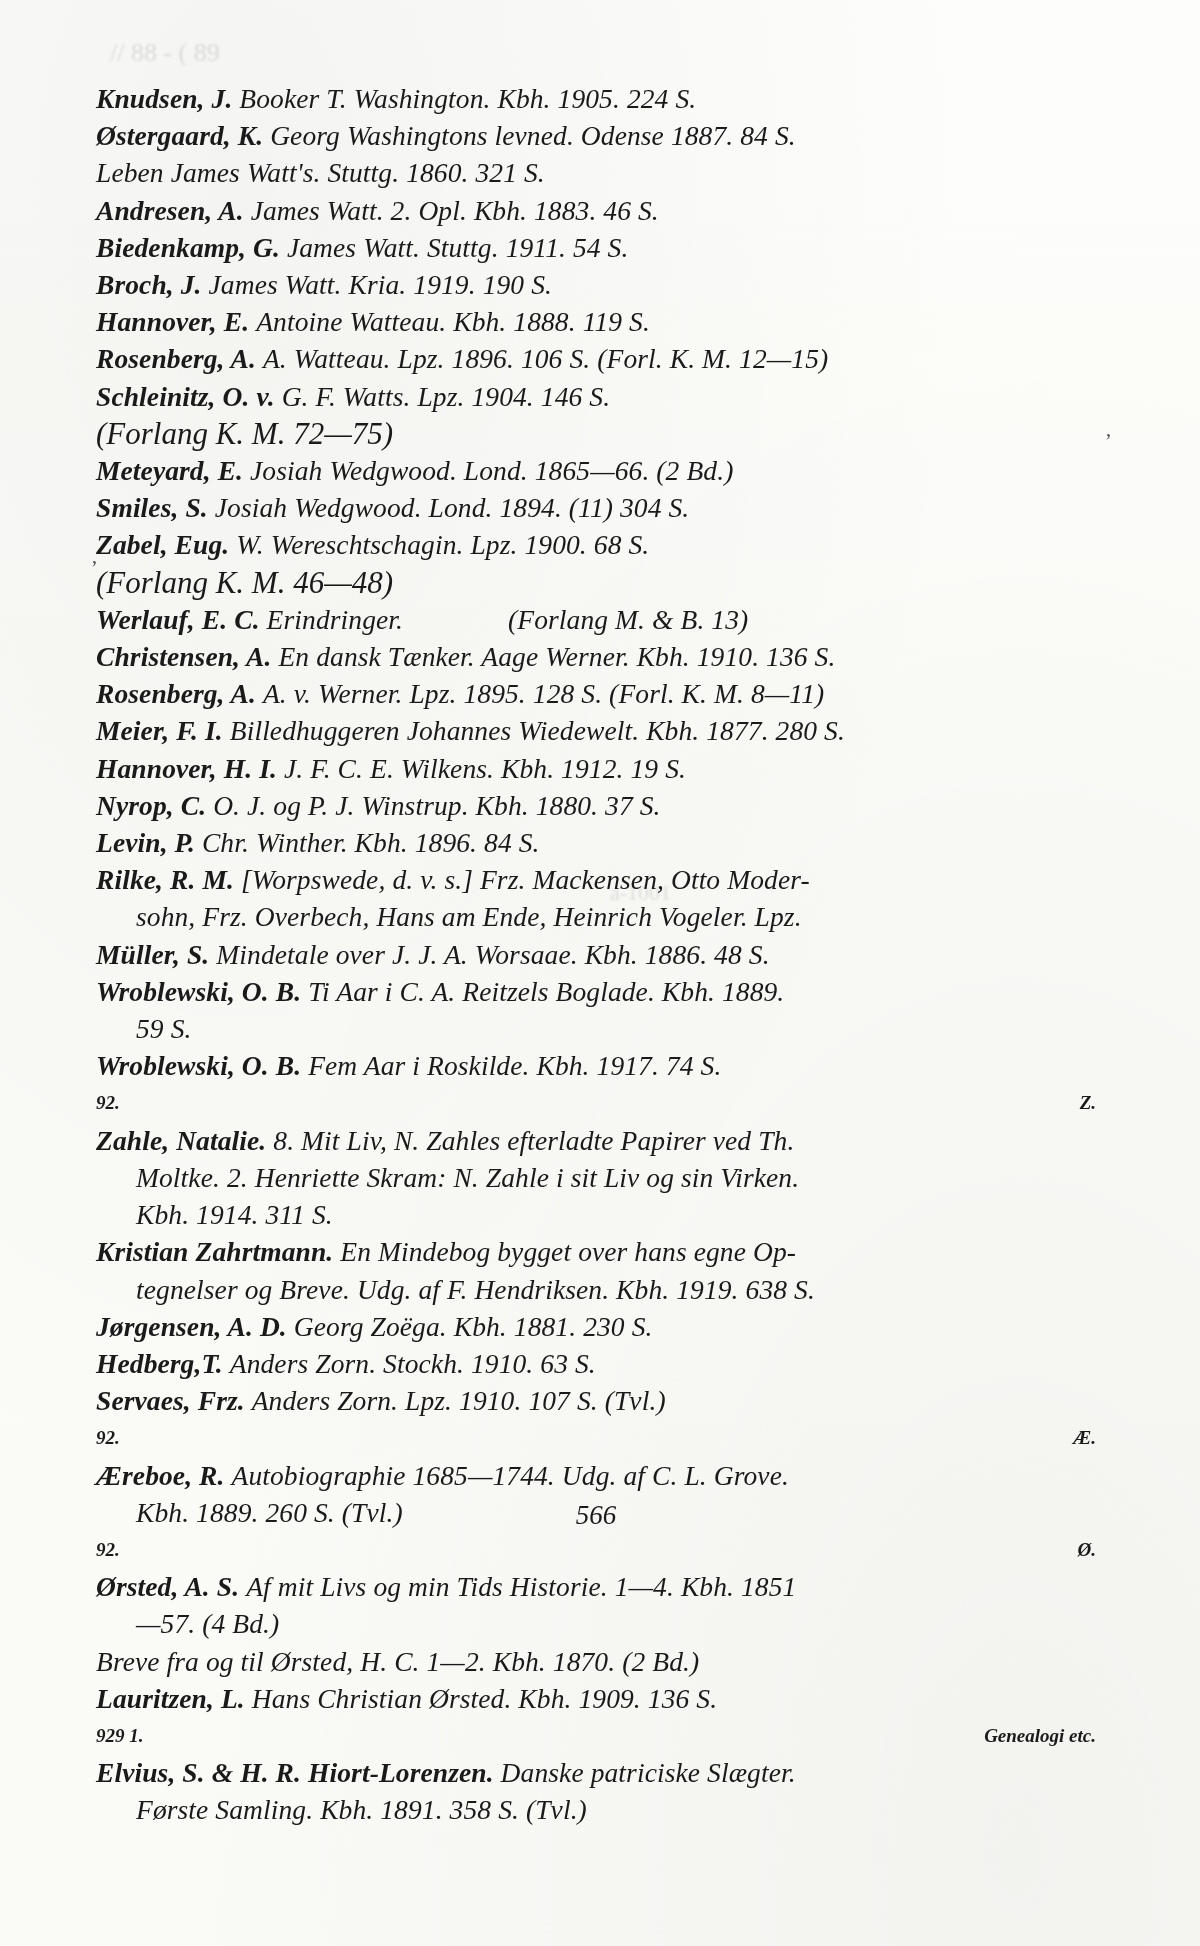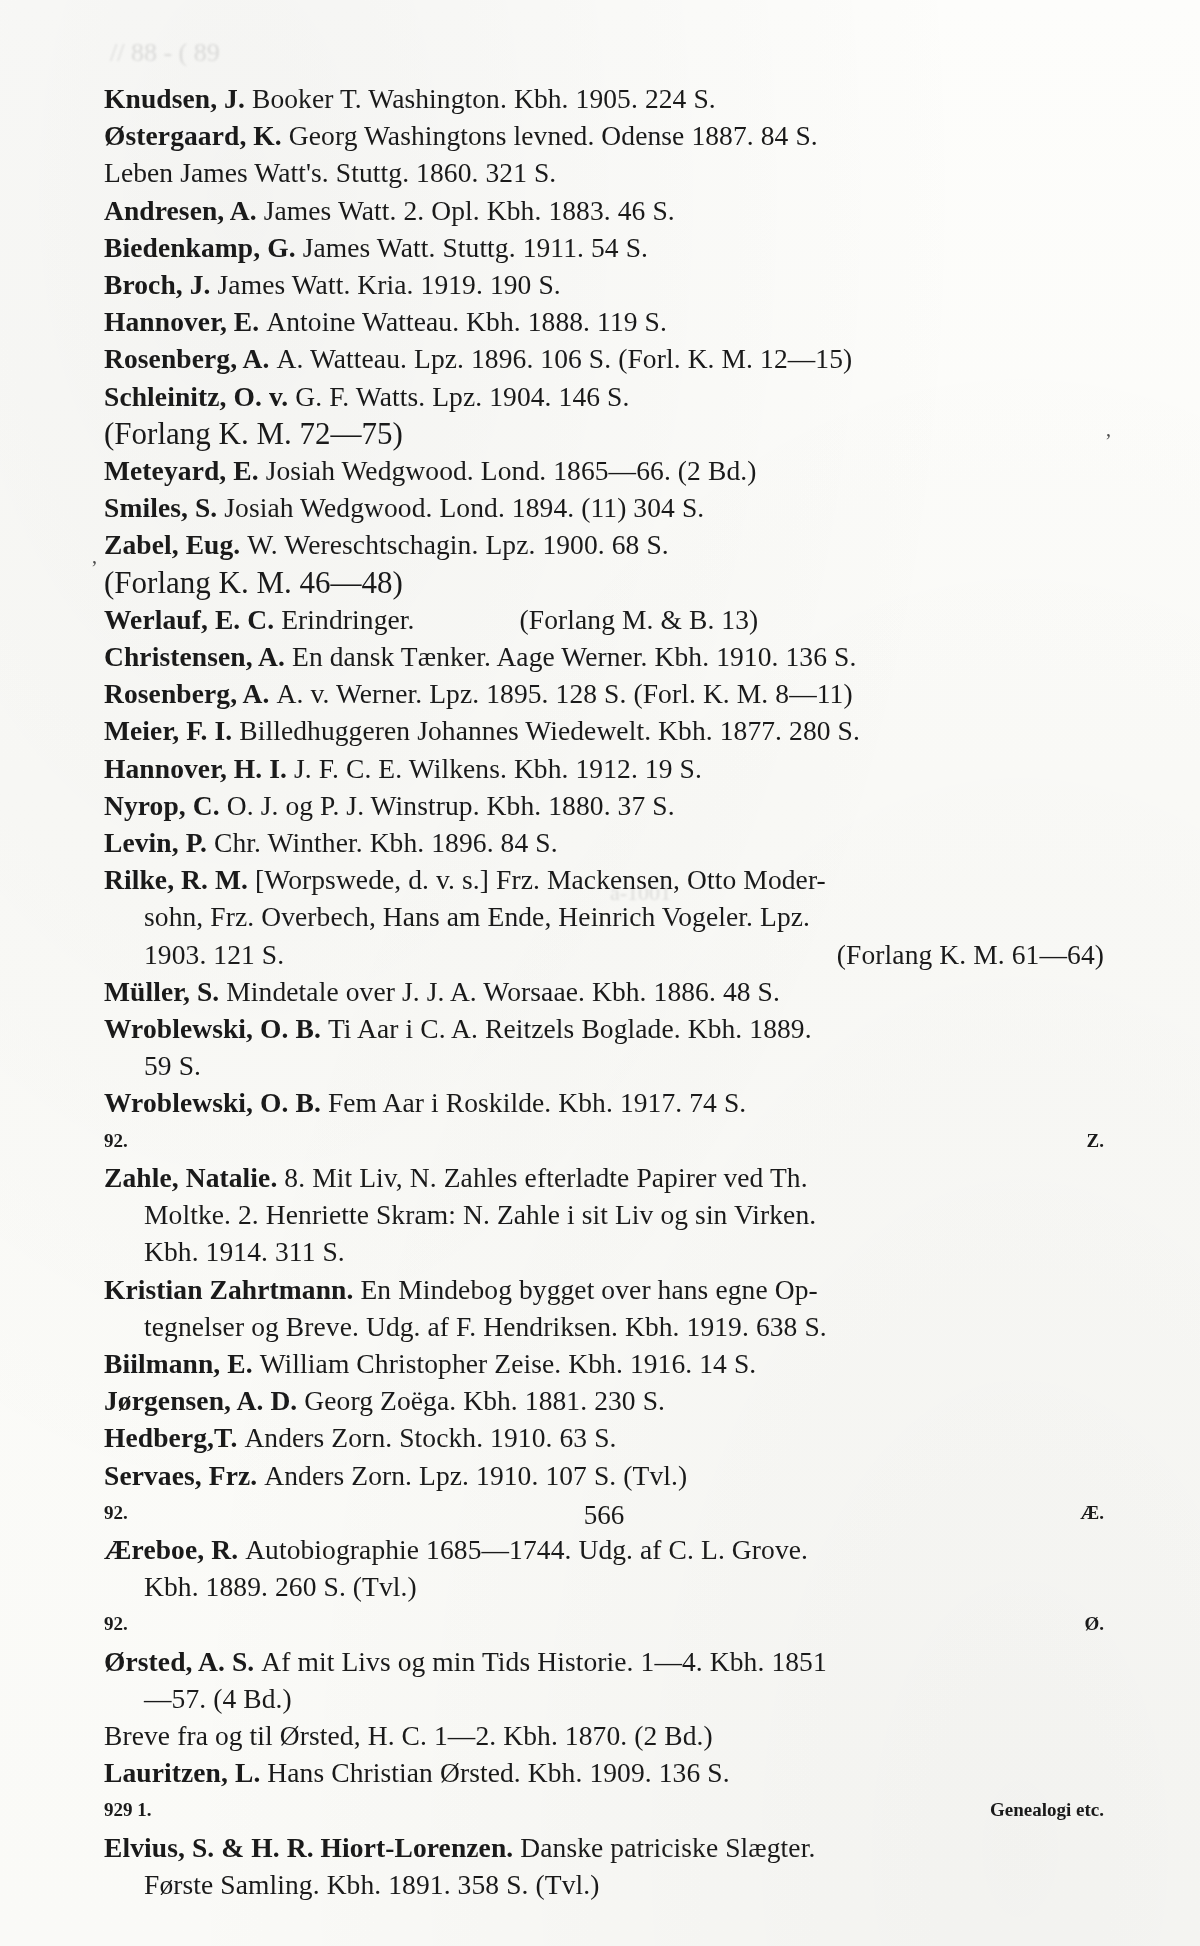--- a/index.html
+++ b/index.html
@@ -28,23 +28,24 @@
     position: absolute;
     opacity: .20;
     filter: blur(1px);
     color: #6d6d6d;
     font-family: "Liberation Serif", serif;
     pointer-events: none;
     white-space: nowrap;
   }
   .content {
     position: absolute;
-    left: 104px;
+    left: 96px;
     top: 80px;
     width: 1000px;
+    font-style: italic;
   }
   .line {
     font-size: 27.5px;
     line-height: 37.2px;
     letter-spacing: 0.1px;
     white-space: nowrap;
     position: relative;
   }
   .ind-1 { padding-left: 40px; }
   .b { font-weight: bold; }
@@ -203,24 +204,20 @@
 
   <div class="line">
     <span class="b">Rilke, R. M. </span>
     <span>[Worpswede, d. v. s.] Frz. Mackensen, Otto Moder-</span>
   </div>
 
   <div class="line ind-1">
     <span>sohn, Frz. Overbech, Hans am Ende, Heinrich Vogeler. Lpz.</span>
   </div>
 
-  <div class="line ind-1">
-    <span>1903. 121 S.</span>
-    <span class="right">(Forlang K. M. 61—64)</span>
-  </div>
 
   <div class="line">
     <span class="b">Müller, S. </span>
     <span>Mindetale over J. J. A. Worsaae. Kbh. 1886. 48 S.</span>
   </div>
 
   <div class="line">
     <span class="b">Wroblewski, O. B. </span>
     <span>Ti Aar i C. A. Reitzels Boglade. Kbh. 1889.</span>
   </div>
@@ -254,24 +251,20 @@
 
   <div class="line">
     <span class="b">Kristian Zahrtmann. </span>
     <span>En Mindebog bygget over hans egne Op-</span>
   </div>
 
   <div class="line ind-1">
     <span>tegnelser og Breve. Udg. af F. Hendriksen. Kbh. 1919. 638 S.</span>
   </div>
 
-  <div class="line">
-    <span class="b">Biilmann, E. </span>
-    <span>William Christopher Zeise. Kbh. 1916. 14 S.</span>
-  </div>
 
   <div class="line">
     <span class="b">Jørgensen, A. D. </span>
     <span>Georg Zoëga. Kbh. 1881. 230 S.</span>
   </div>
 
   <div class="line">
     <span class="b">Hedberg,T. </span>
     <span>Anders Zorn. Stockh. 1910. 63 S.</span>
   </div>

